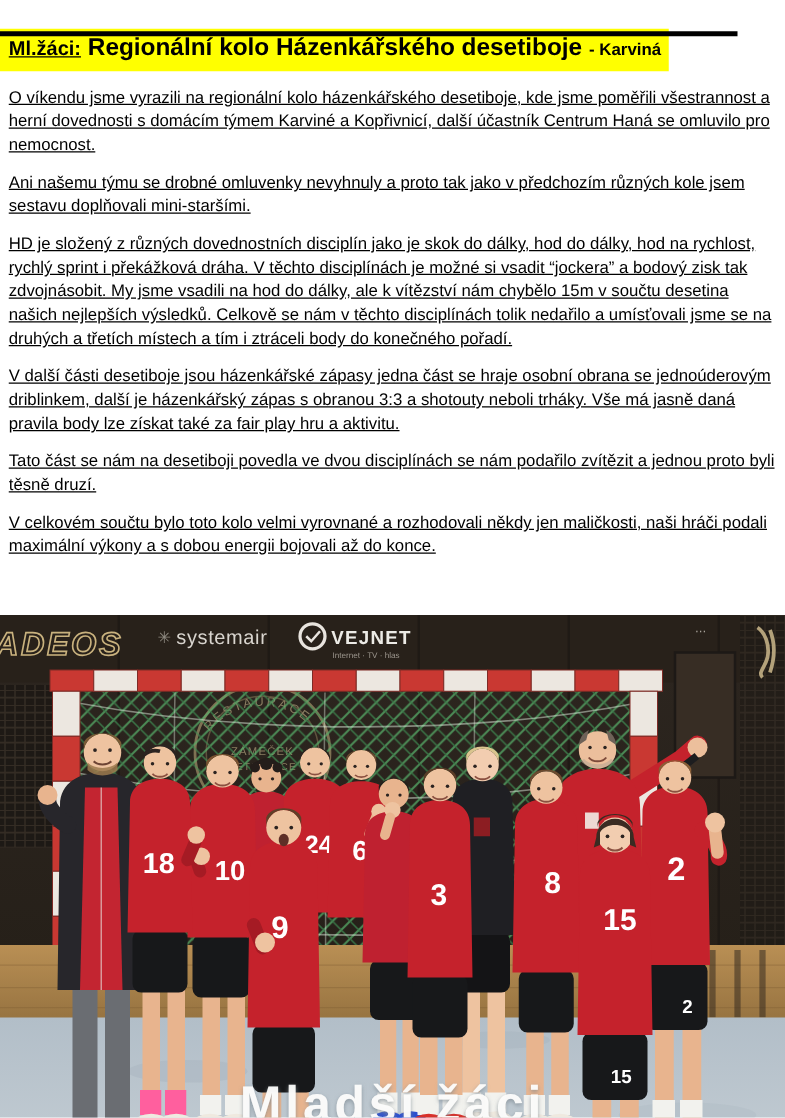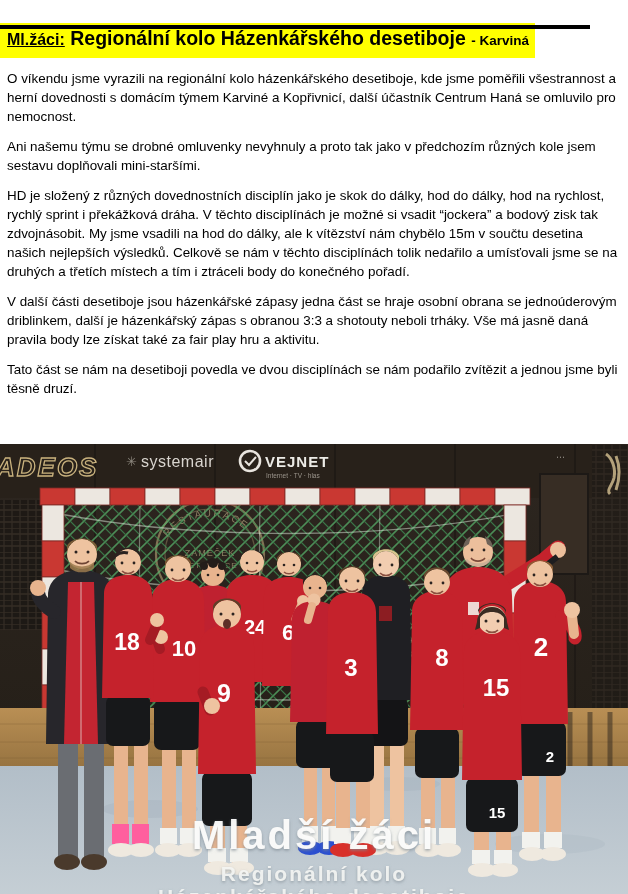--- a/index.html
+++ b/index.html
@@ -4,42 +4,43 @@
 <style>
   html,body{margin:0;padding:0;background:#fff;}
   body{width:628px;height:894px;overflow:hidden;font-family:"Liberation Sans",sans-serif;color:#000;}
   .page{position:relative;width:628px;height:894px;margin-top:23px;}
   .top-black-bar{position:absolute;top:2px;left:0;width:590px;height:4px;background:#000;z-index:3;}
   .title-wrap{position:relative;padding:0;line-height:0;}
   .title-mark{display:inline-block;background:#ffff00;padding:5px 6px 7px 7px;line-height:21px;white-space:nowrap;}
   .t-prefix{font-weight:bold;font-size:16px;text-decoration:underline;}
   .t-main{font-weight:bold;font-size:19.5px;}
   .t-suffix{font-weight:bold;font-size:13.5px;}
-  .content{padding:0 6px 0 7px;}
+  .content{padding:0 6px 0 7px;text-decoration:underline;}
   .content p{margin:0 0 11px 0;font-size:13.4px;line-height:19px;max-width:616px;}
   .content p:first-of-type{margin-top:11px;}
   .photo{margin-top:46px;width:628px;height:464px;line-height:0;}
   svg text{font-family:"Liberation Sans",sans-serif;}
 </style>
 </head>
 <body>
 
 <div class="page">
 
   <div class="title-wrap">
     <div class="top-black-bar"></div>
     <span class="title-mark"><span class="t-prefix">Ml.žáci:</span><span class="t-main"> <span>Regionální kolo Házenkářského desetiboje</span> </span><span class="t-suffix">- Karviná</span></span>
   </div>
 
   <div class="content">
     <p>O víkendu jsme vyrazili na regionální kolo házenkářského desetiboje, kde jsme poměřili všestrannost a herní dovednosti s domácím týmem Karviné a Kopřivnicí, další účastník Centrum Haná se omluvilo pro nemocnost.</p>
     <p>Ani našemu týmu se drobné omluvenky nevyhnuly a proto tak jako v předchozím  různých kole jsem sestavu doplňovali mini-staršími.</p>
     <p>HD je složený z různých dovednostních disciplín jako je skok do dálky, hod do dálky, hod na rychlost, rychlý sprint i překážková dráha. V těchto disciplínách je možné si vsadit “jockera” a bodový zisk tak zdvojnásobit. My jsme vsadili na hod do dálky, ale k vítězství nám chybělo 15m v součtu desetina našich nejlepších výsledků. Celkově se nám v těchto disciplínách tolik nedařilo a umísťovali jsme se na druhých a třetích místech a tím i ztráceli body do konečného pořadí.</p>
     <p>V další části desetiboje jsou házenkářské zápasy jedna část se hraje osobní obrana se jednoúderovým driblinkem, další je házenkářský zápas s obranou 3:3 a shotouty neboli trháky. Vše má jasně daná pravila body lze získat také za fair play hru a aktivitu.</p>
-    <p>Tato část se nám na desetiboji povedla ve dvou disciplínách se nám podařilo zvítězit a jednou jsme byli těsně druzí.</p>
+    <p>Tato část se nám na desetiboji povedla ve dvou disciplínách se nám podařilo zvítězit a jednou proto byli těsně druzí.</p>
+    <p>V celkovém součtu bylo toto kolo velmi vyrovnané a rozhodovali někdy jen maličkosti, naši hráči podali maximální výkony a s dobou energii bojovali až do konce.</p>
   </div>
 
   <div class="photo">
   <svg width="628" height="464" viewBox="0 0 628 464" xmlns="http://www.w3.org/2000/svg">
     <defs>
       <linearGradient id="wallg" x1="0" y1="0" x2="0" y2="1">
         <stop offset="0" stop-color="#2d2620"></stop>
             <stop offset="1" stop-color="#262019"></stop>
       </linearGradient>
       <linearGradient id="woodg" x1="0" y1="0" x2="0" y2="1">

